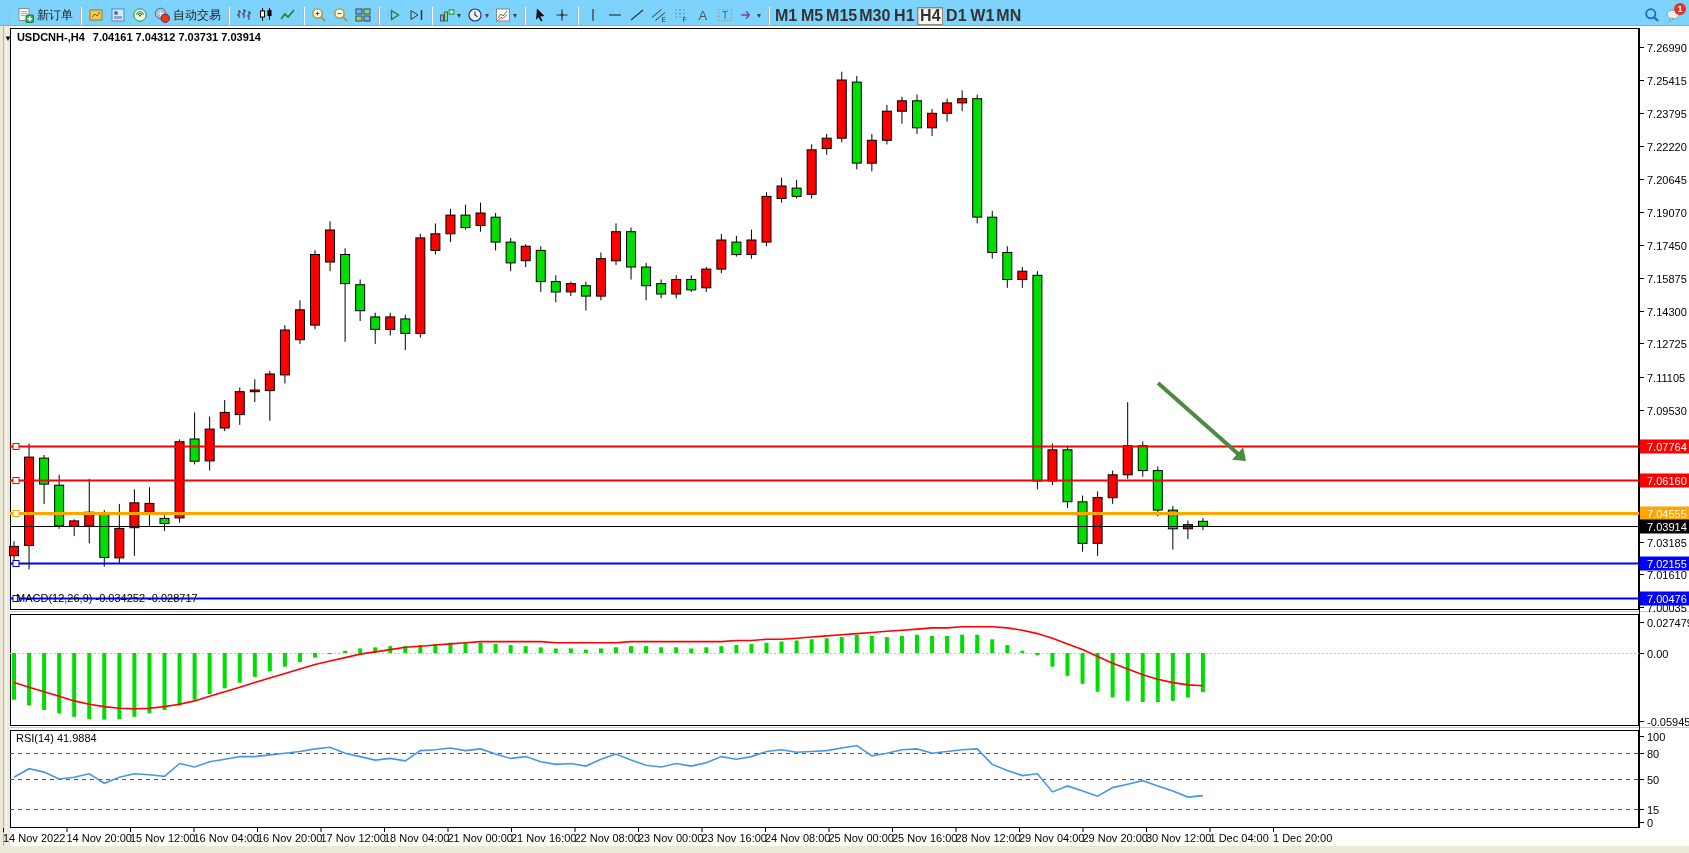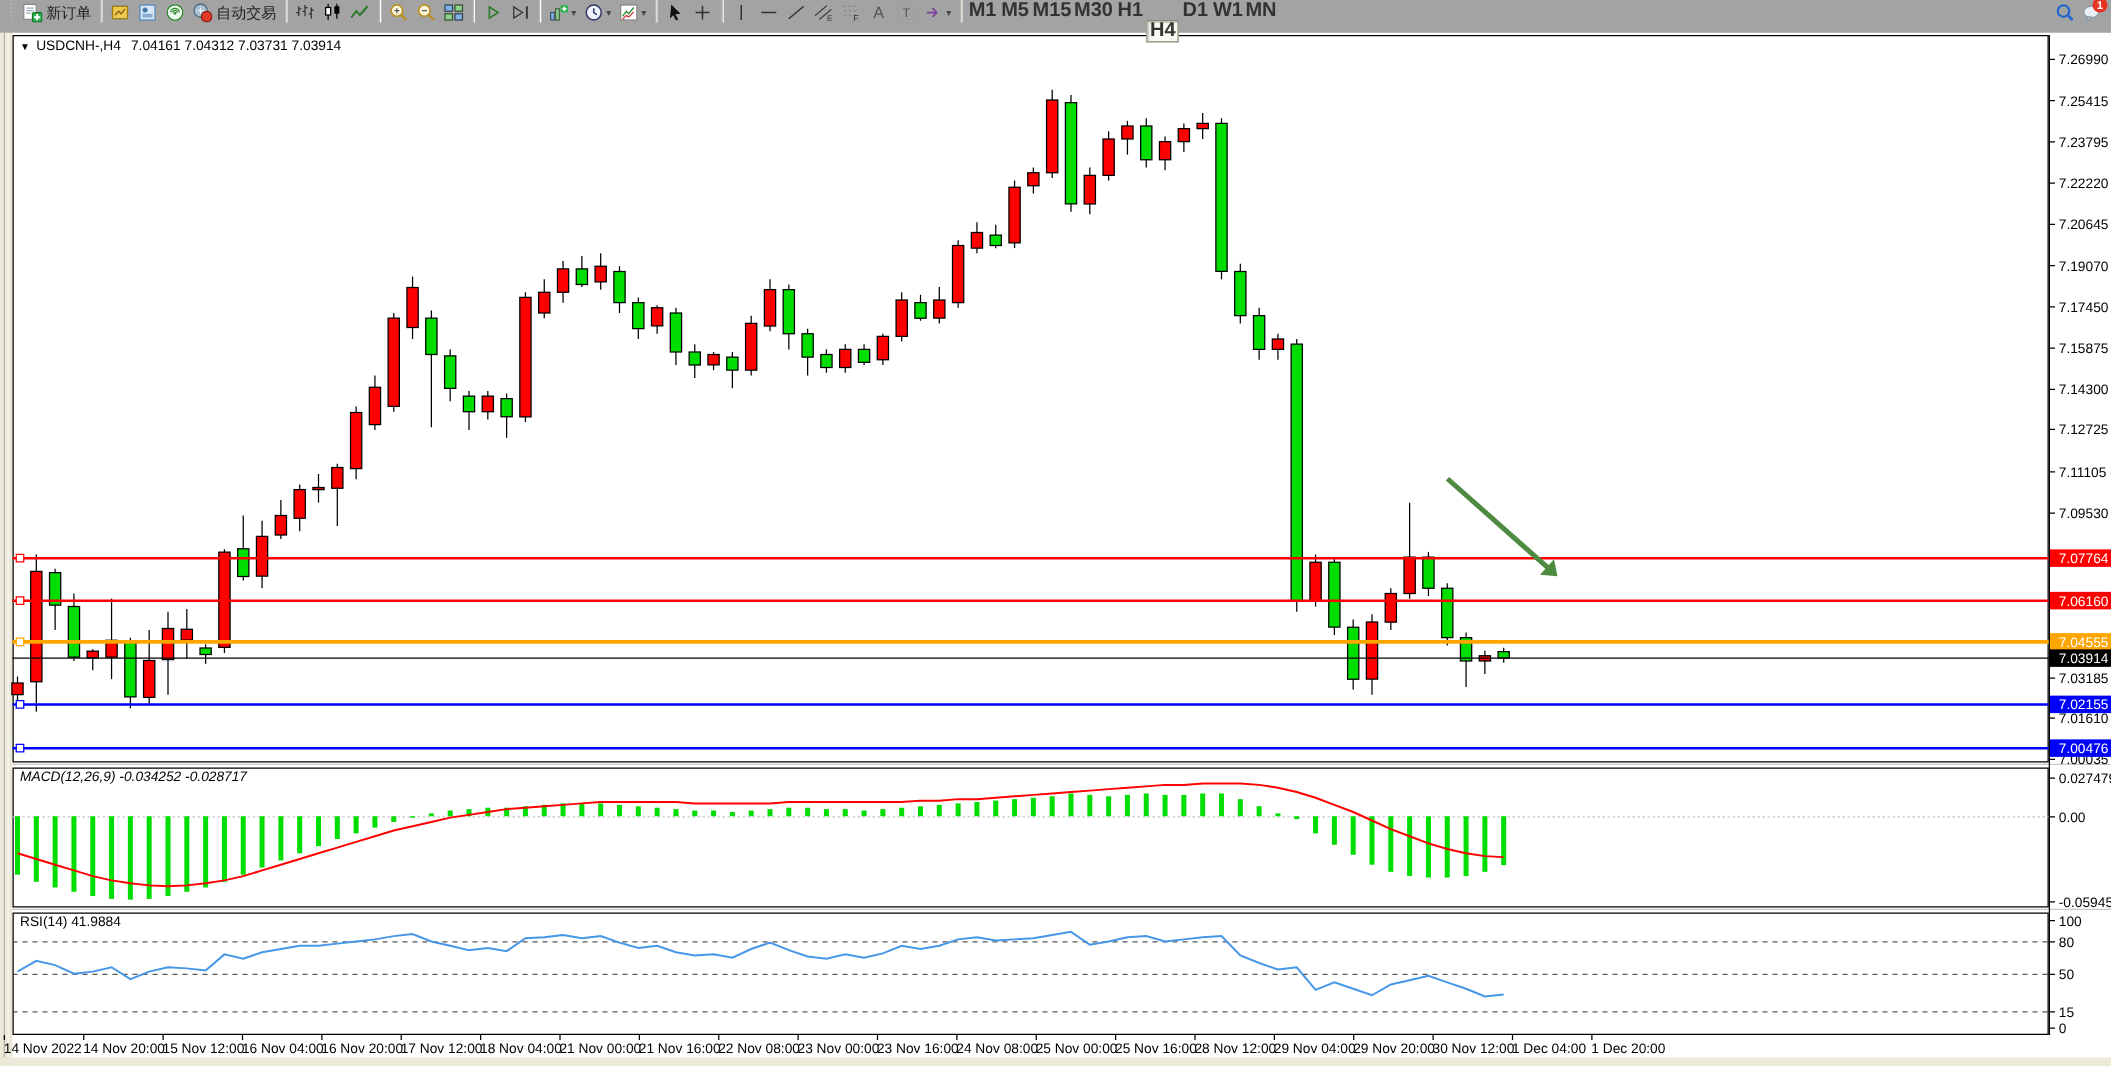--- a/index.html
+++ b/index.html
@@ -3,22 +3,22 @@
 <meta charset="utf-8">
 <style>
   * { box-sizing: border-box; }
   html,body { margin:0; padding:0; background:#fff; }
   body { width:1689px; height:853px; overflow:hidden;
          font-family:"Liberation Sans", sans-serif; }
   .app { position:relative; width:1689px; height:853px; background:#fff; }
 
   
   .toolbar { position:absolute; top:0; left:0; width:1689px; height:26px;
-             background:#a3a3a3; border-bottom:1px solid #a9a59a;
-             display:flex; align-items:flex-start; padding:0 4px; z-index:5; }
+             background:#7dd3fc; border-bottom:1px solid #a9a59a;
+             display:flex; align-items:flex-end; padding:0 4px; z-index:5; }
   .tb-grip { width:5px; height:18px; margin:0 3px;
              background-image:repeating-linear-gradient(#b8b4a8 0 1px, transparent 1px 3px);
              background-size:2px 100%; background-repeat:repeat-y; background-position:1px 0; }
   .tb-sep { width:1px; height:18px; background:#b8b4a8; margin:0 4px;
             box-shadow:1px 0 0 #fff; }
   .tb-btn { height:20px; min-width:22px; display:flex; align-items:center; justify-content:center;
             padding:0 2px; border:1px solid transparent; border-radius:2px; position:relative;
             color:#222; font-size:12px; white-space:nowrap; cursor:default; }
   .tb-btn .lbl { margin-left:3px; }
   .tb-btn .caret { font-size:8px; margin-left:2px; color:#444; }
@@ -28,25 +28,25 @@
   .tf-btn.active { background:#fafaf2; border:1px solid #8a877c;
                    box-shadow:inset 1px 1px 2px rgba(0,0,0,.25);margin-top:16px; }
   .tb-right { margin-left:auto; display:flex; align-items:center; }
   .badge { position:absolute; top:-3px; right:-2px; background:#e53324; color:#fff;
            font-size:9px; font-weight:bold; width:12px; height:12px; border-radius:50%;
            display:flex; align-items:center; justify-content:center; }
 
   
   .chart-wrap { position:absolute; top:0; left:0; width:1689px; height:853px; }
   #chart-svg { position:absolute; top:0; left:0; }
-  .chart-title { position:absolute; top:31px; left:16px; font-size:11px; color:#000; z-index:3; }
+  .chart-title { position:absolute; top:31px; left:4px; font-size:11px; color:#000; z-index:3;font-weight:bold; }
   .chart-title .dd { font-size:8px; margin-right:5px; color:#000; }
   .chart-title .ohlc { margin-left:8px; }
   .pane-label { position:absolute; left:16px; font-size:11px; color:#000; z-index:3; }
-  .pane-label.macd { top:616px;font-style:italic; }
+  .pane-label.macd { top:592px; }
   .pane-label.rsi  { top:732px; }
 </style>
 </head>
 <body>
 
 <div class="app">
   <div class="chart-wrap">
     <svg id="chart-svg" width="1689" height="853">
         <rect x="0" y="26" width="1689" height="827" fill="#ffffff"></rect>
         <rect x="0" y="26" width="10" height="827" fill="#ece9d8"></rect>

